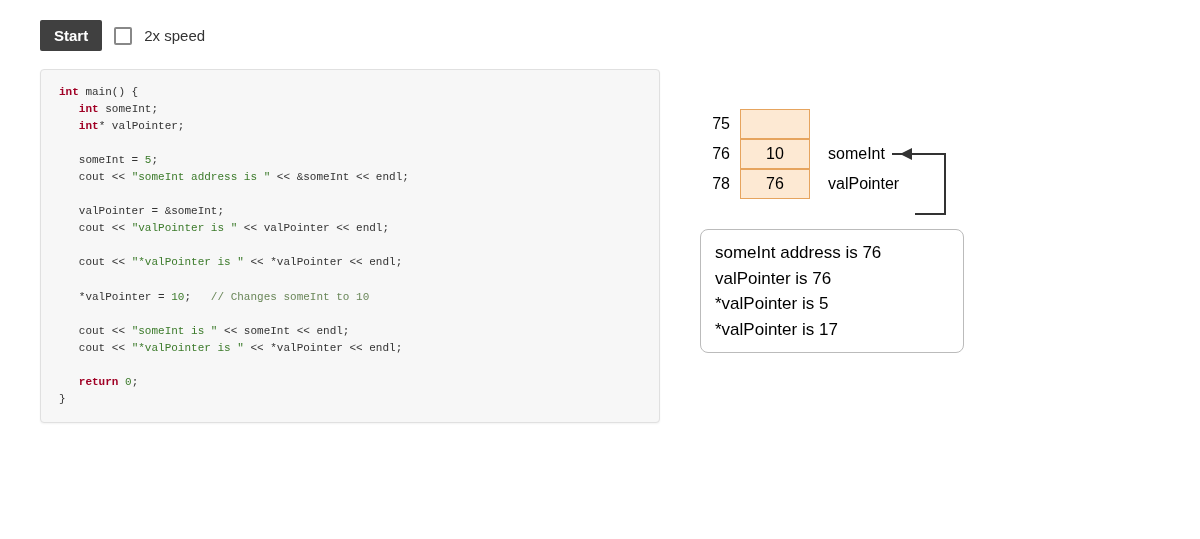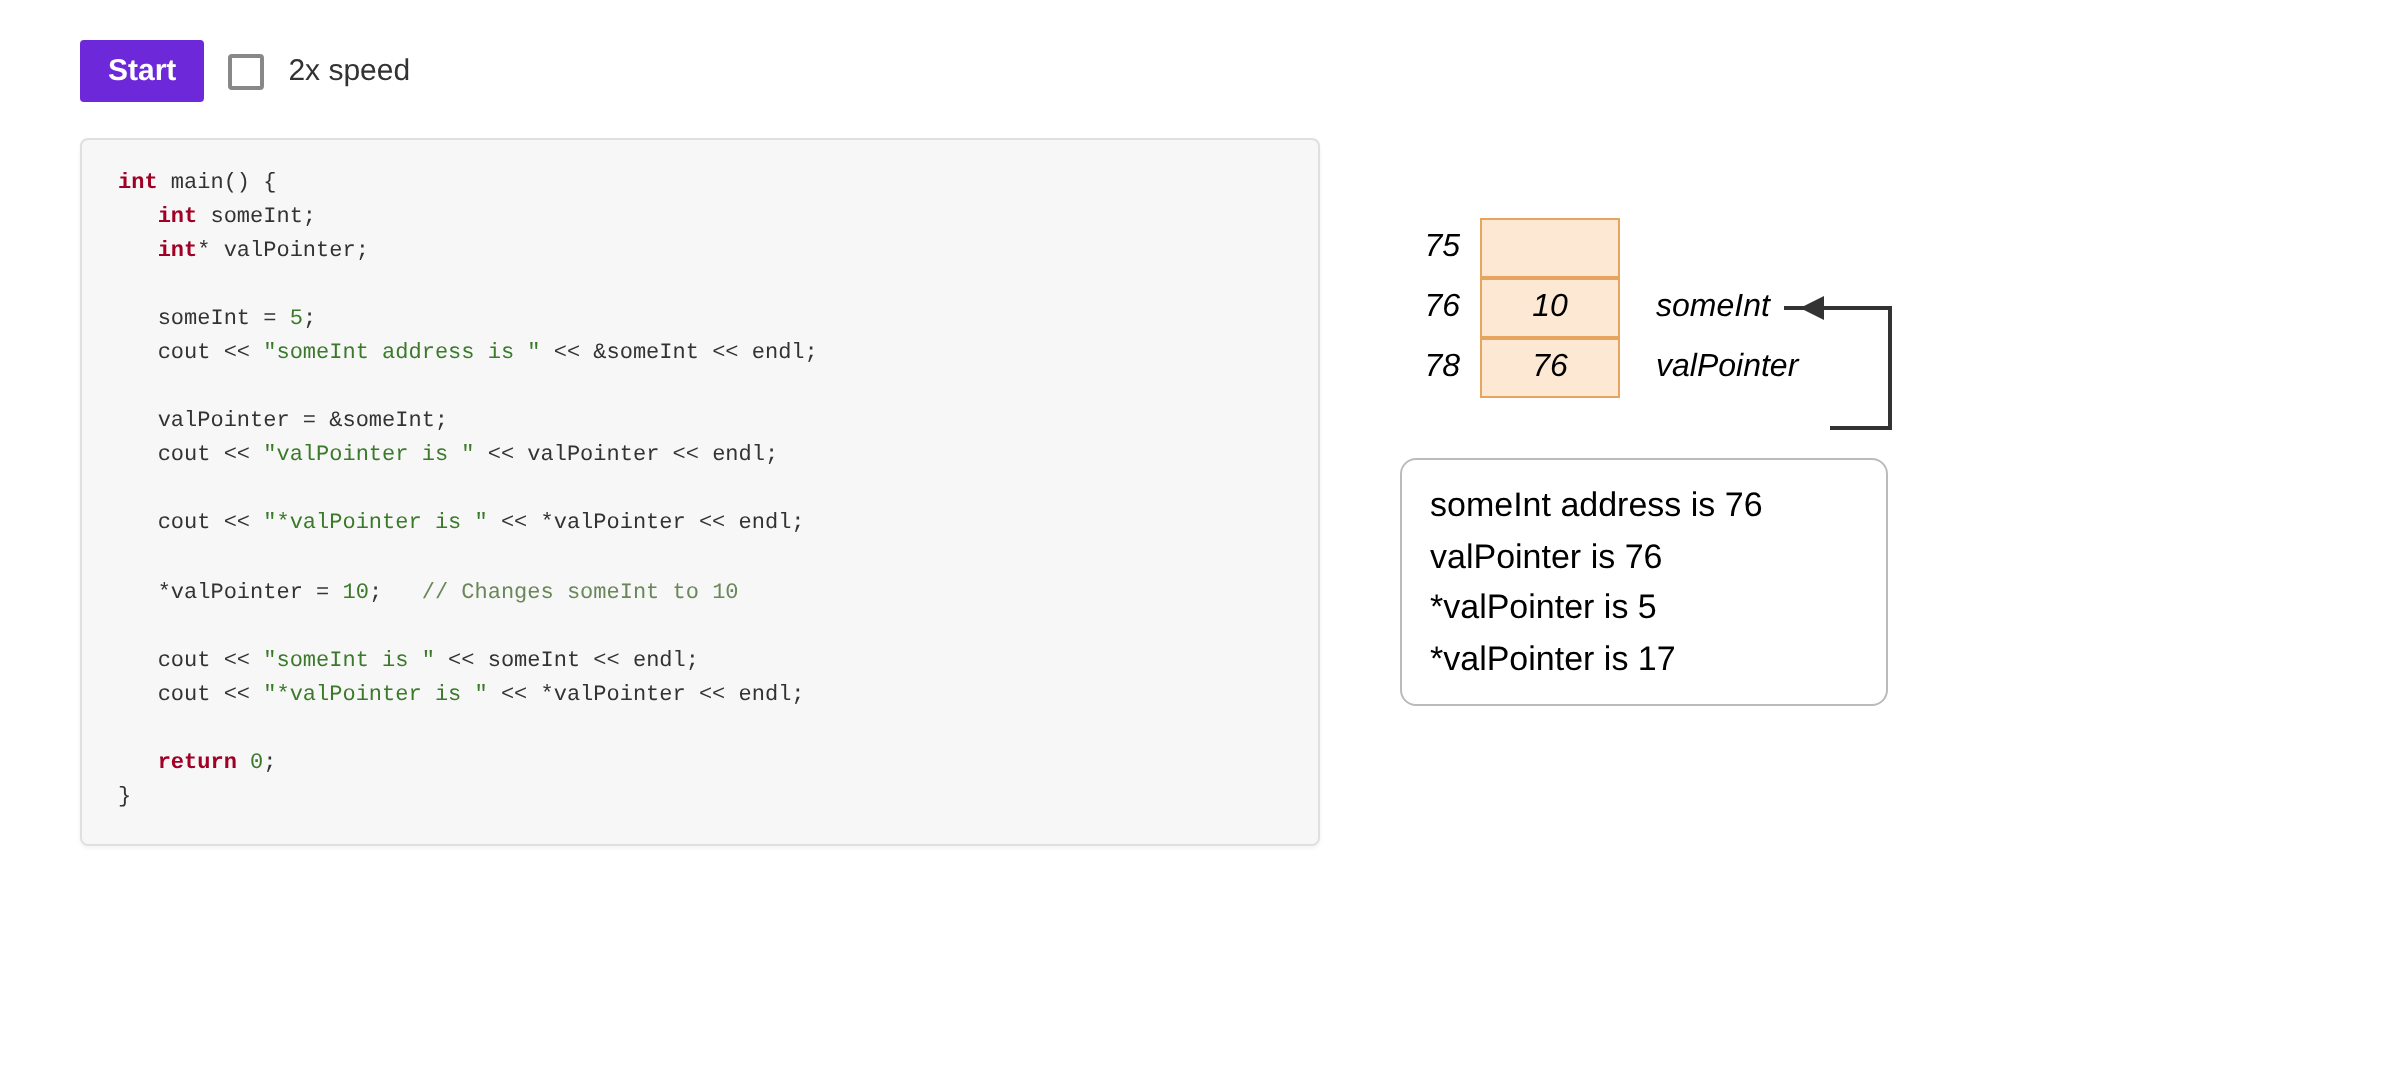--- a/index.html
+++ b/index.html
@@ -1,34 +1,34 @@
 <!DOCTYPE html>
 <html><head>
 <meta charset="utf-8">
 <style>
   * { box-sizing: border-box; margin: 0; padding: 0; }
   body { font-family: Arial, Helvetica, sans-serif; background: #fff; padding: 20px 40px; width: 1200px; }
   .controls { display: flex; align-items: center; gap: 12px; margin-bottom: 18px; }
-  .start-btn { background: #6d28d9; color: #fff; border: none; padding: 7px 14px; font-size: 15px; font-weight: bold; border-radius: 2px; cursor: pointer; }
+  .start-btn { background: #404040; color: #fff; border: none; padding: 7px 14px; font-size: 15px; font-weight: bold; border-radius: 2px; cursor: pointer; }
   .chk { width: 18px; height: 18px; border: 2px solid #888; border-radius: 2px; cursor: pointer; }
   .chk-label { font-size: 15px; color: #333; }
   .main-area { display: flex; gap: 40px; align-items: flex-start; }
   .code-box { background: #f7f7f7; border: 1px solid #e0e0e0; border-radius: 4px; padding: 14px 18px; width: 620px; box-shadow: 0 1px 2px rgba(0,0,0,0.05); }
   pre.code { font-family: "Courier New", monospace; font-size: 11px; line-height: 1.55; white-space: pre; color: #333; }
   .kw { color: #a00025; font-weight: bold; }
   .lit { color: #3b7a2a; }
   .str { color: #3b7a2a; }
   .cmt { color: #6a8759; }
   .right { padding-top: 40px; }
   .mem { display: flex; flex-direction: column; gap: 0; margin-bottom: 30px; }
   .mem-row { display: flex; align-items: center; height: 30px; }
   .addr { width: 40px; text-align: right; font-size: 16px; padding-right: 10px; }
   .cell { width: 70px; height: 30px; border: 1px solid #e6a45e; background: #fde9d3; display: flex; align-items: center; justify-content: center; font-size: 16px; margin-top: -1px; }
   .lbl { margin-left: 18px; font-size: 16px; display: flex; align-items: center; gap: 6px; }
-  .output-box { border: 1px solid #bbb; border-radius: 8px; padding: 10px 14px; font-size: 17px; line-height: 1.5; width: 244px; }
+  .output-box { border: 1px solid #bbb; border-radius: 8px; padding: 10px 14px; font-size: 17px; line-height: 1.5; width: 264px; }
   .ptr-line { position: relative; }
   svg.arrows { position: absolute; left: 0; top: 0; pointer-events: none; }
 </style>
 </head>
 <body>
 
 <div class="controls">
   <button class="start-btn">Start</button>
   <span class="chk"></span>
   <span class="chk-label">2x speed</span>
@@ -52,21 +52,21 @@
    <span>*valPointer = </span><span class="lit">10</span><span>;   </span><span class="cmt">// Changes someInt to 10</span>
 
    <span>cout &lt;&lt; </span><span class="str">"someInt is "</span><span> &lt;&lt; someInt &lt;&lt; endl;</span>
    <span>cout &lt;&lt; </span><span class="str">"*valPointer is "</span><span> &lt;&lt; *valPointer &lt;&lt; endl;</span>
 
    <span class="kw">return</span><span> </span><span class="lit">0</span><span>;</span>
 <span>}</span></pre>
   </div>
 
   <div class="right">
-    <div class="mem ptr-line" style="position:relative;font-style:italic;">
+    <div class="mem ptr-line" style="position:relative;">
       <div class="mem-row">
         <span class="addr">75</span>
         <span class="cell"></span>
         <span class="lbl"></span>
       </div>
       <div class="mem-row">
         <span class="addr">76</span>
         <span class="cell">10</span>
         <span class="lbl">
             <span>someInt</span>

